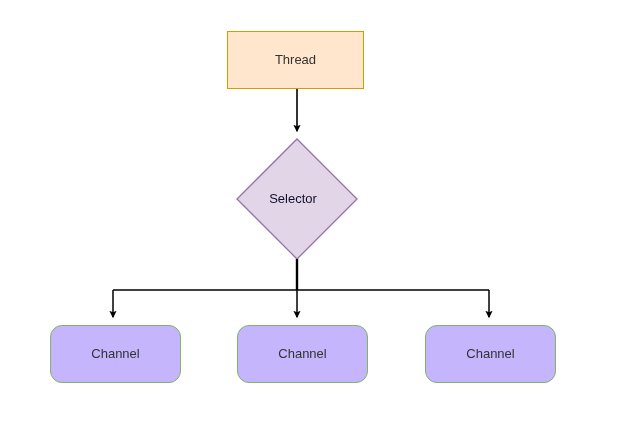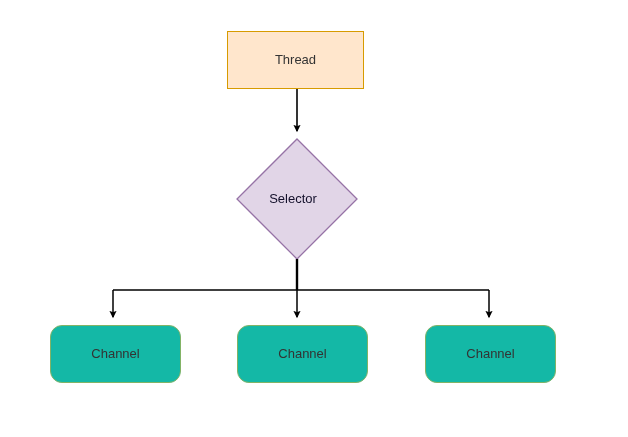--- a/index.html
+++ b/index.html
@@ -60,21 +60,21 @@
   .node-selector .node-label {
     position: relative;
     z-index: 2;
     transform: translateX(-4px);
   }
   
   .node-channel {
     top: 325px;
     width: 131px;
     height: 58px;
-    background: #14b8a6;
+    background: #c4b5fd;
     border: 1.3px solid #82b366;
     border-radius: 12px;
     color: #333333;
     font-size: 13px;
   }
   .node-channel.ch-0 { left: 50px; }
   .node-channel.ch-1 { left: 237px; }
   .node-channel.ch-2 { left: 425px; }
 
   .node-label {

